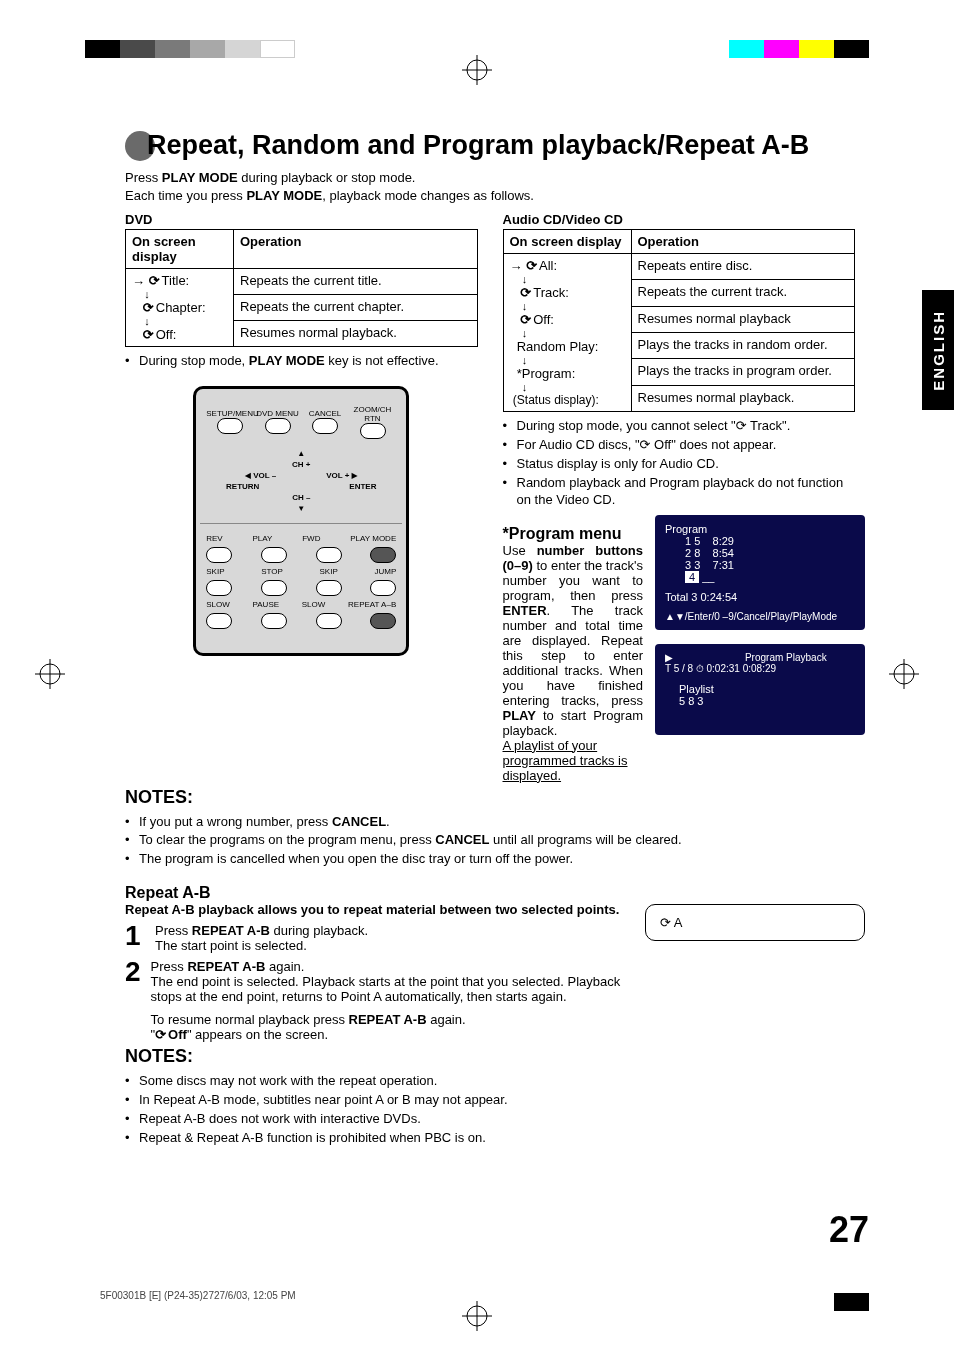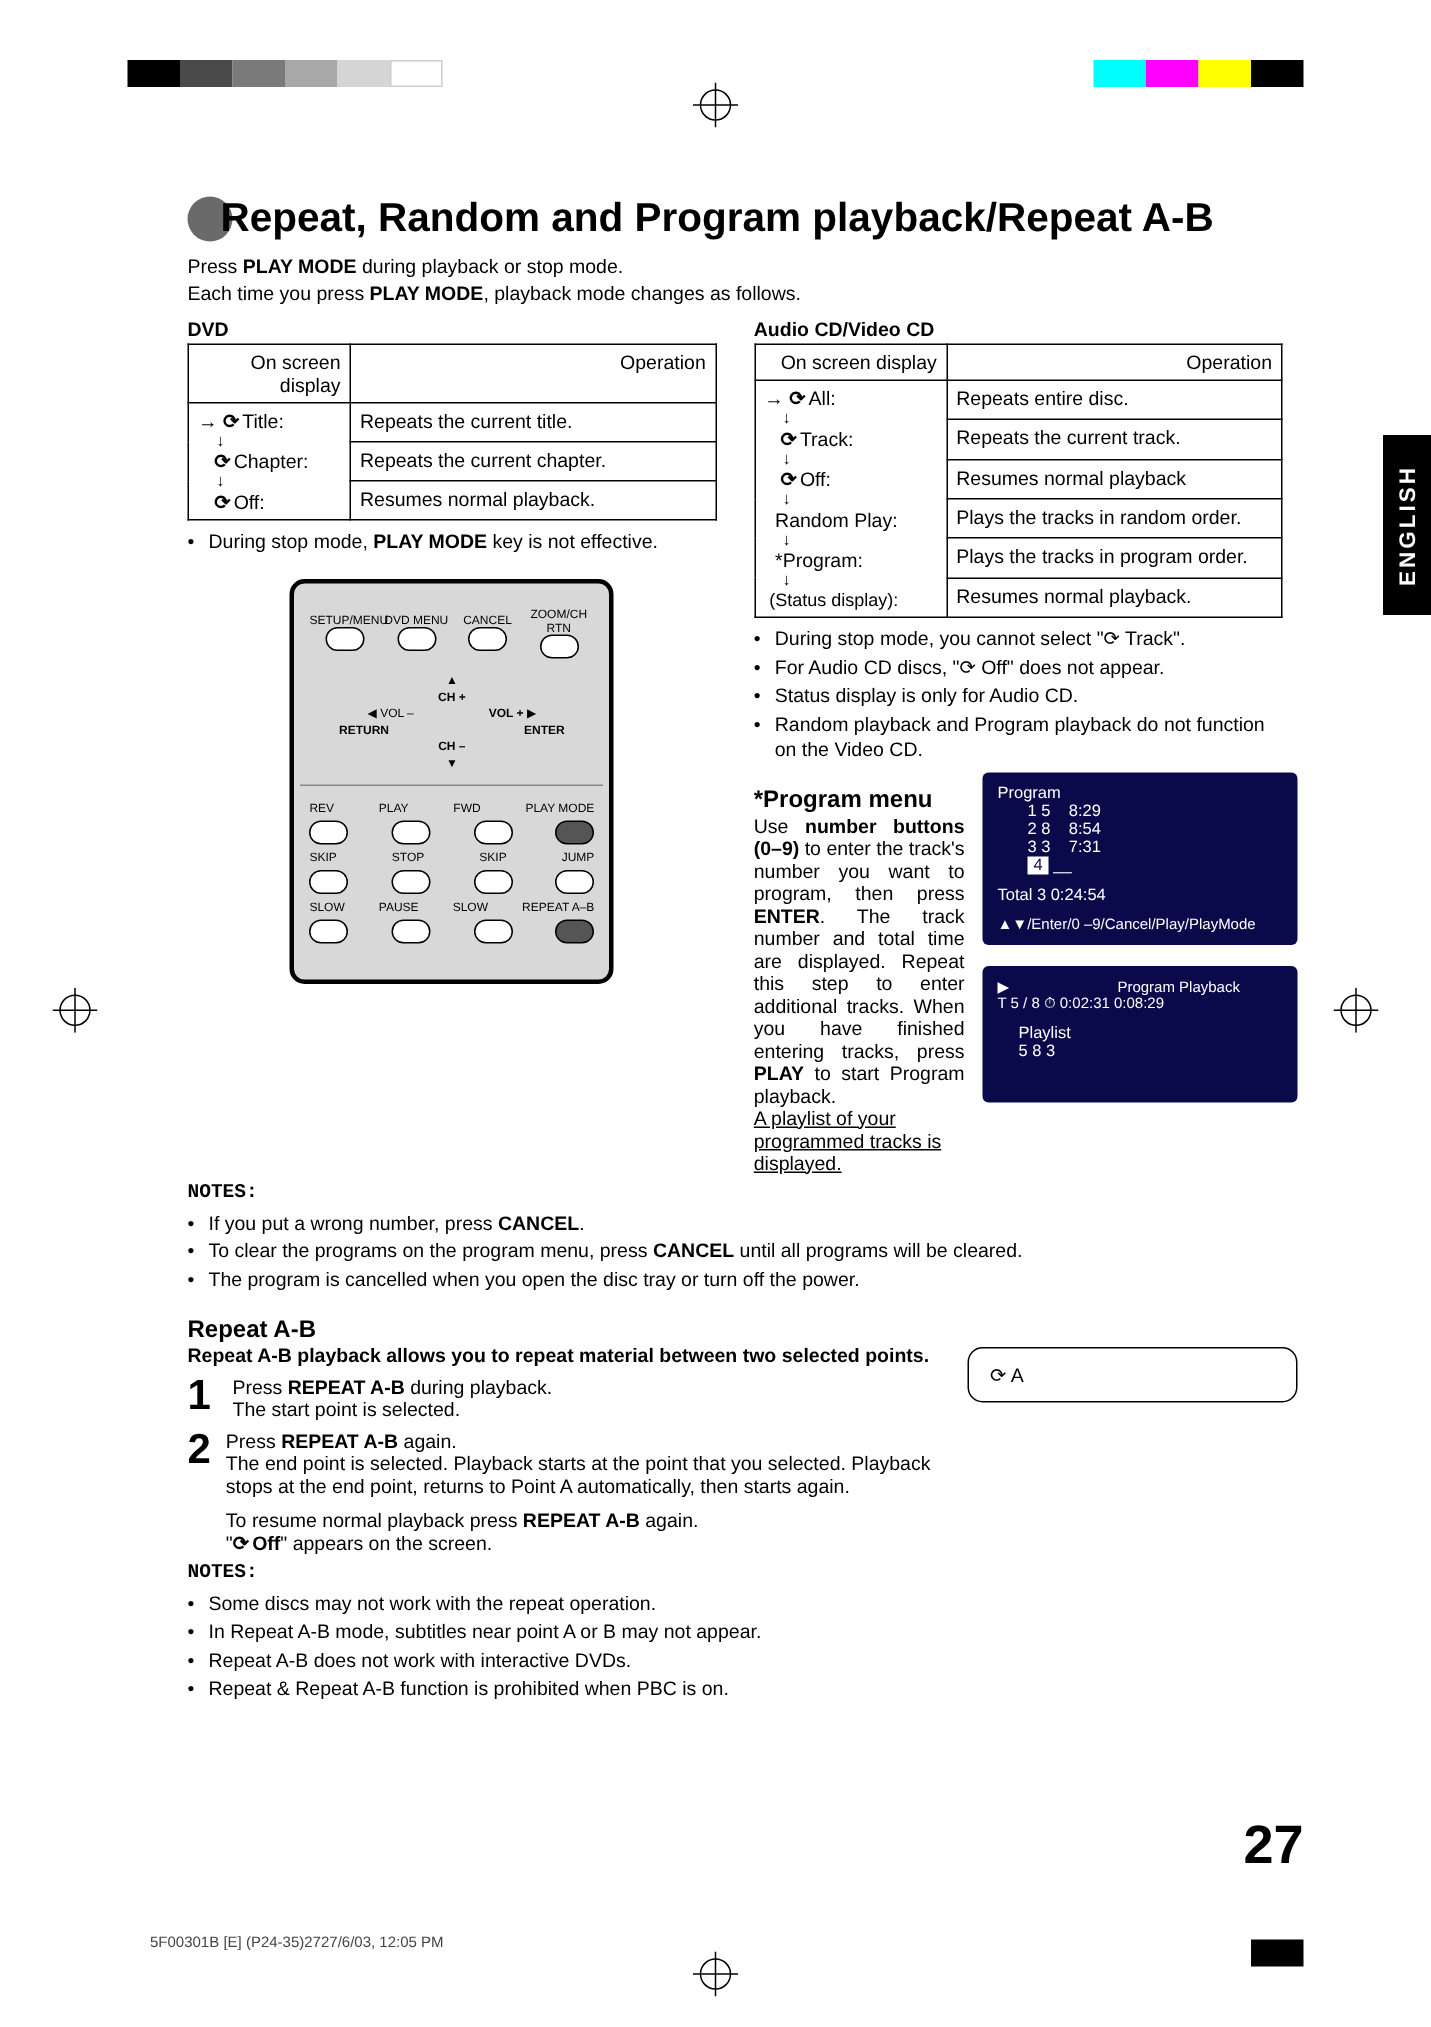--- a/index.html
+++ b/index.html
@@ -20,34 +20,34 @@
   .title-row{display:flex;align-items:center;gap:8px;margin-bottom:8px;}
   .title-dot{width:30px;height:30px;background:#6a6a6a;border-radius:50%;}
   .title-text{font-size:27px;font-weight:bold;margin-left:-16px;}
   .intro{font-size:13px;line-height:1.35;}
   .bold{font-weight:bold;}
   .cols{display:flex;gap:25px;margin-top:8px;}
   .left-col{width:360px;}
   .right-col{width:360px;}
   table.modes{border-collapse:collapse;width:100%;font-size:13px;}
   table.modes th, table.modes td{border:1px solid #000;padding:4px 6px;vertical-align:top;}
-  table.modes th{font-weight:normal;text-align:right;}
+  table.modes th{font-weight:bold;text-align:left;}
   .dvd-head,.cd-head{font-weight:bold;font-size:13px;margin-bottom:2px;}
   ul.bul{list-style:none;padding:0;margin:6px 0;font-size:13px;}
   ul.bul li{position:relative;padding-left:14px;margin:2px 0;line-height:1.3;}
   ul.bul li:before{content:"•";position:absolute;left:0;top:0;}
   .remote{
     width:190px;margin:16px auto 10px auto;border:3px solid #000;border-radius:10px;
     background:#d8d8d8;padding:12px 10px 18px 10px;font-size:8px;text-align:center;
   }
   .remote .row{display:flex;justify-content:space-between;margin:4px 0;align-items:center;}
   .obtn{width:24px;height:14px;border:1.5px solid #000;border-radius:8px;background:#fff;}
   .dpad{display:flex;flex-direction:column;align-items:center;margin:10px 0;gap:2px;}
   .dpad-row{display:flex;gap:50px;align-items:center;}
-  .notes-head{font-weight:bold;font-size:13px;margin-top:4px;font-family:Liberation Mono, monospace;}
+  .notes-head{font-weight:bold;font-size:18px;margin-top:4px;}
   .sec-head{font-weight:bold;font-size:16px;margin-top:10px;}
   .sub-head{font-weight:bold;font-size:13px;}
   .step{display:flex;gap:10px;margin-top:6px;font-size:13px;}
   .step-num{font-size:28px;font-weight:bold;line-height:0.9;width:20px;}
   .side-tab{
     position:absolute;right:0;top:290px;width:32px;height:120px;background:#000;color:#fff;
     display:flex;align-items:center;justify-content:center;
   }
   .side-tab span{writing-mode:vertical-rl;transform:rotate(180deg);font-weight:bold;letter-spacing:2px;font-size:15px;}
   .pagenum{position:absolute;right:85px;bottom:100px;font-size:36px;font-weight:bold;}
@@ -182,21 +182,21 @@
             </div>
           <div style="width:25%">
               <div>ZOOM/CH RTN</div>
               <div class="obtn" style="margin:auto"></div>
             </div>
         </div>
         <div class="dpad">
           <div>▲</div>
             <div style="font-weight:bold">CH +</div>
           <div class="dpad-row">
-            <div>◀ <span style="font-weight:normal">VOL –</span></div>
+            <div>◀ <span style="font-weight:bold">VOL –</span></div>
             <div><span style="font-weight:bold">VOL +</span> ▶</div>
           </div>
           <div class="dpad-row" style="gap:90px;">
               <div style="font-weight:bold">RETURN</div>
               <div style="font-weight:bold">ENTER</div>
             </div>
           <div style="font-weight:bold">CH –</div>
             <div>▼</div>
         </div>
         <div style="border-top:1px solid #888;margin:6px -6px;padding:6px 6px 0 6px;">

